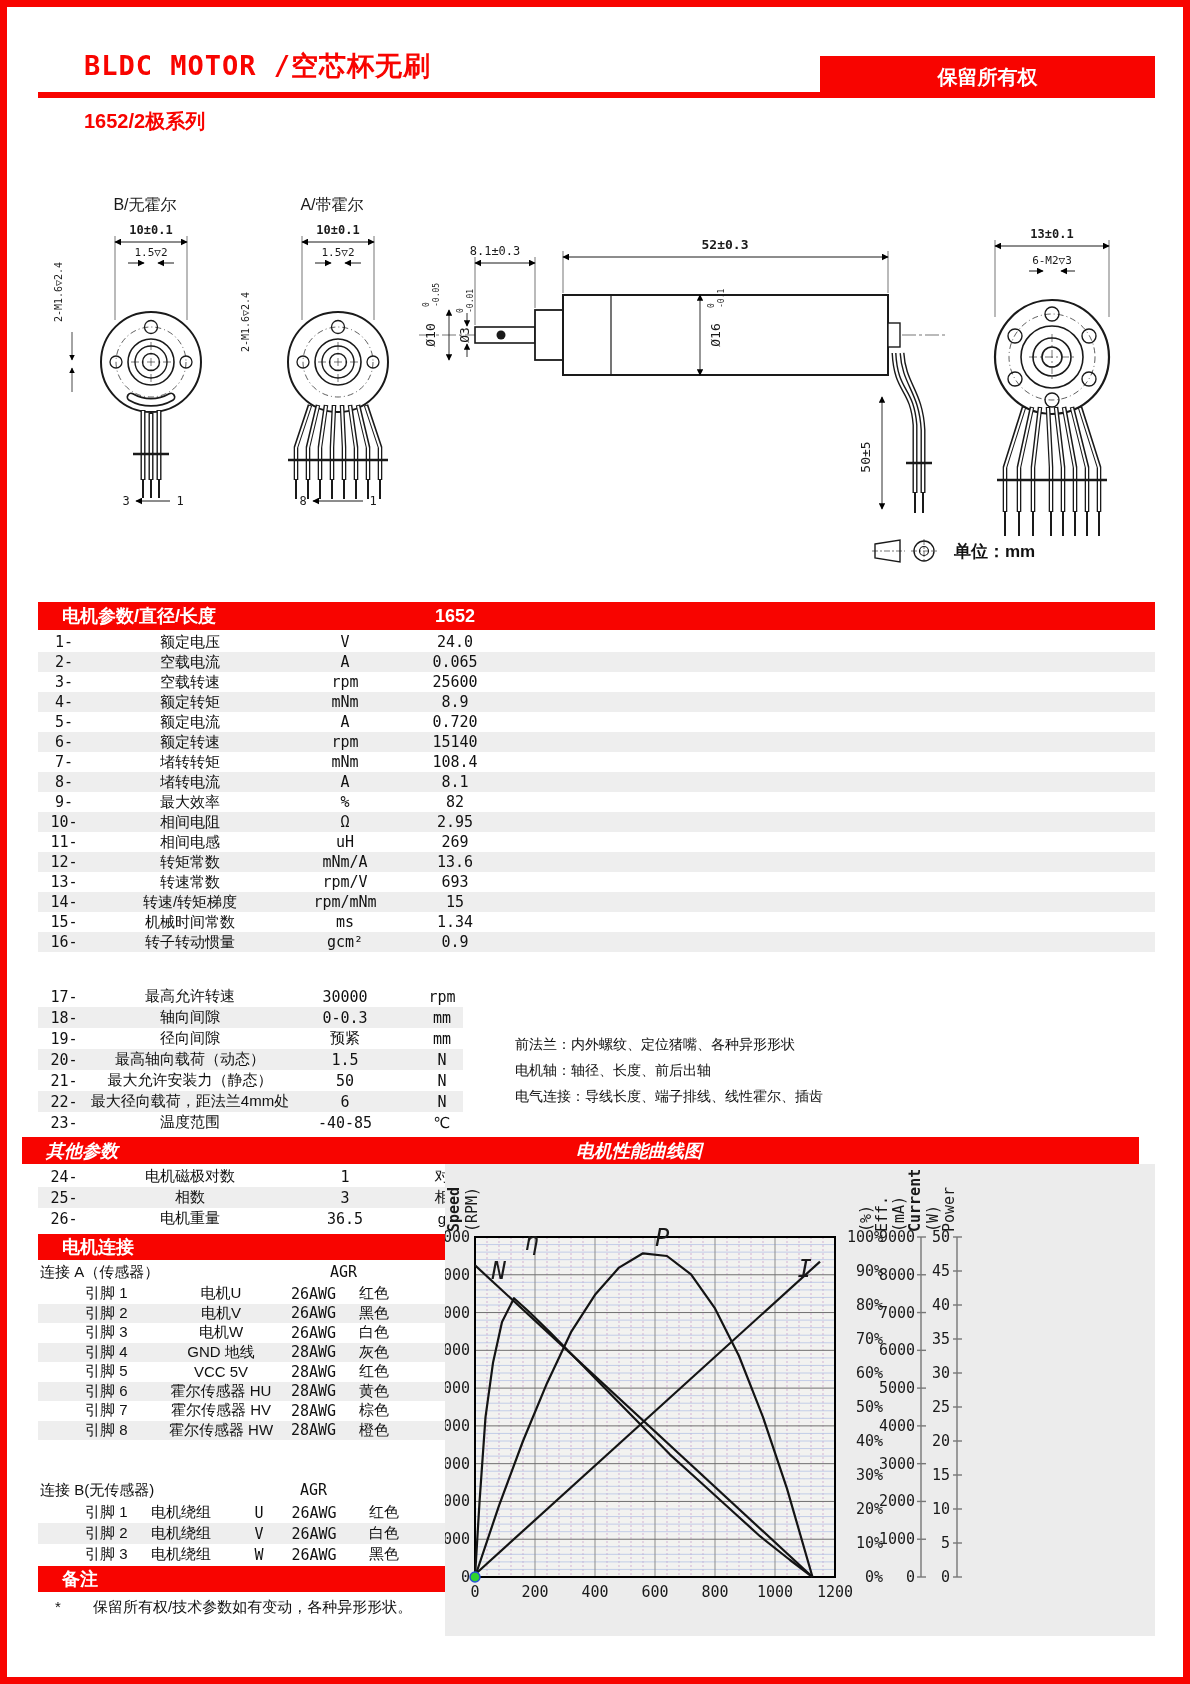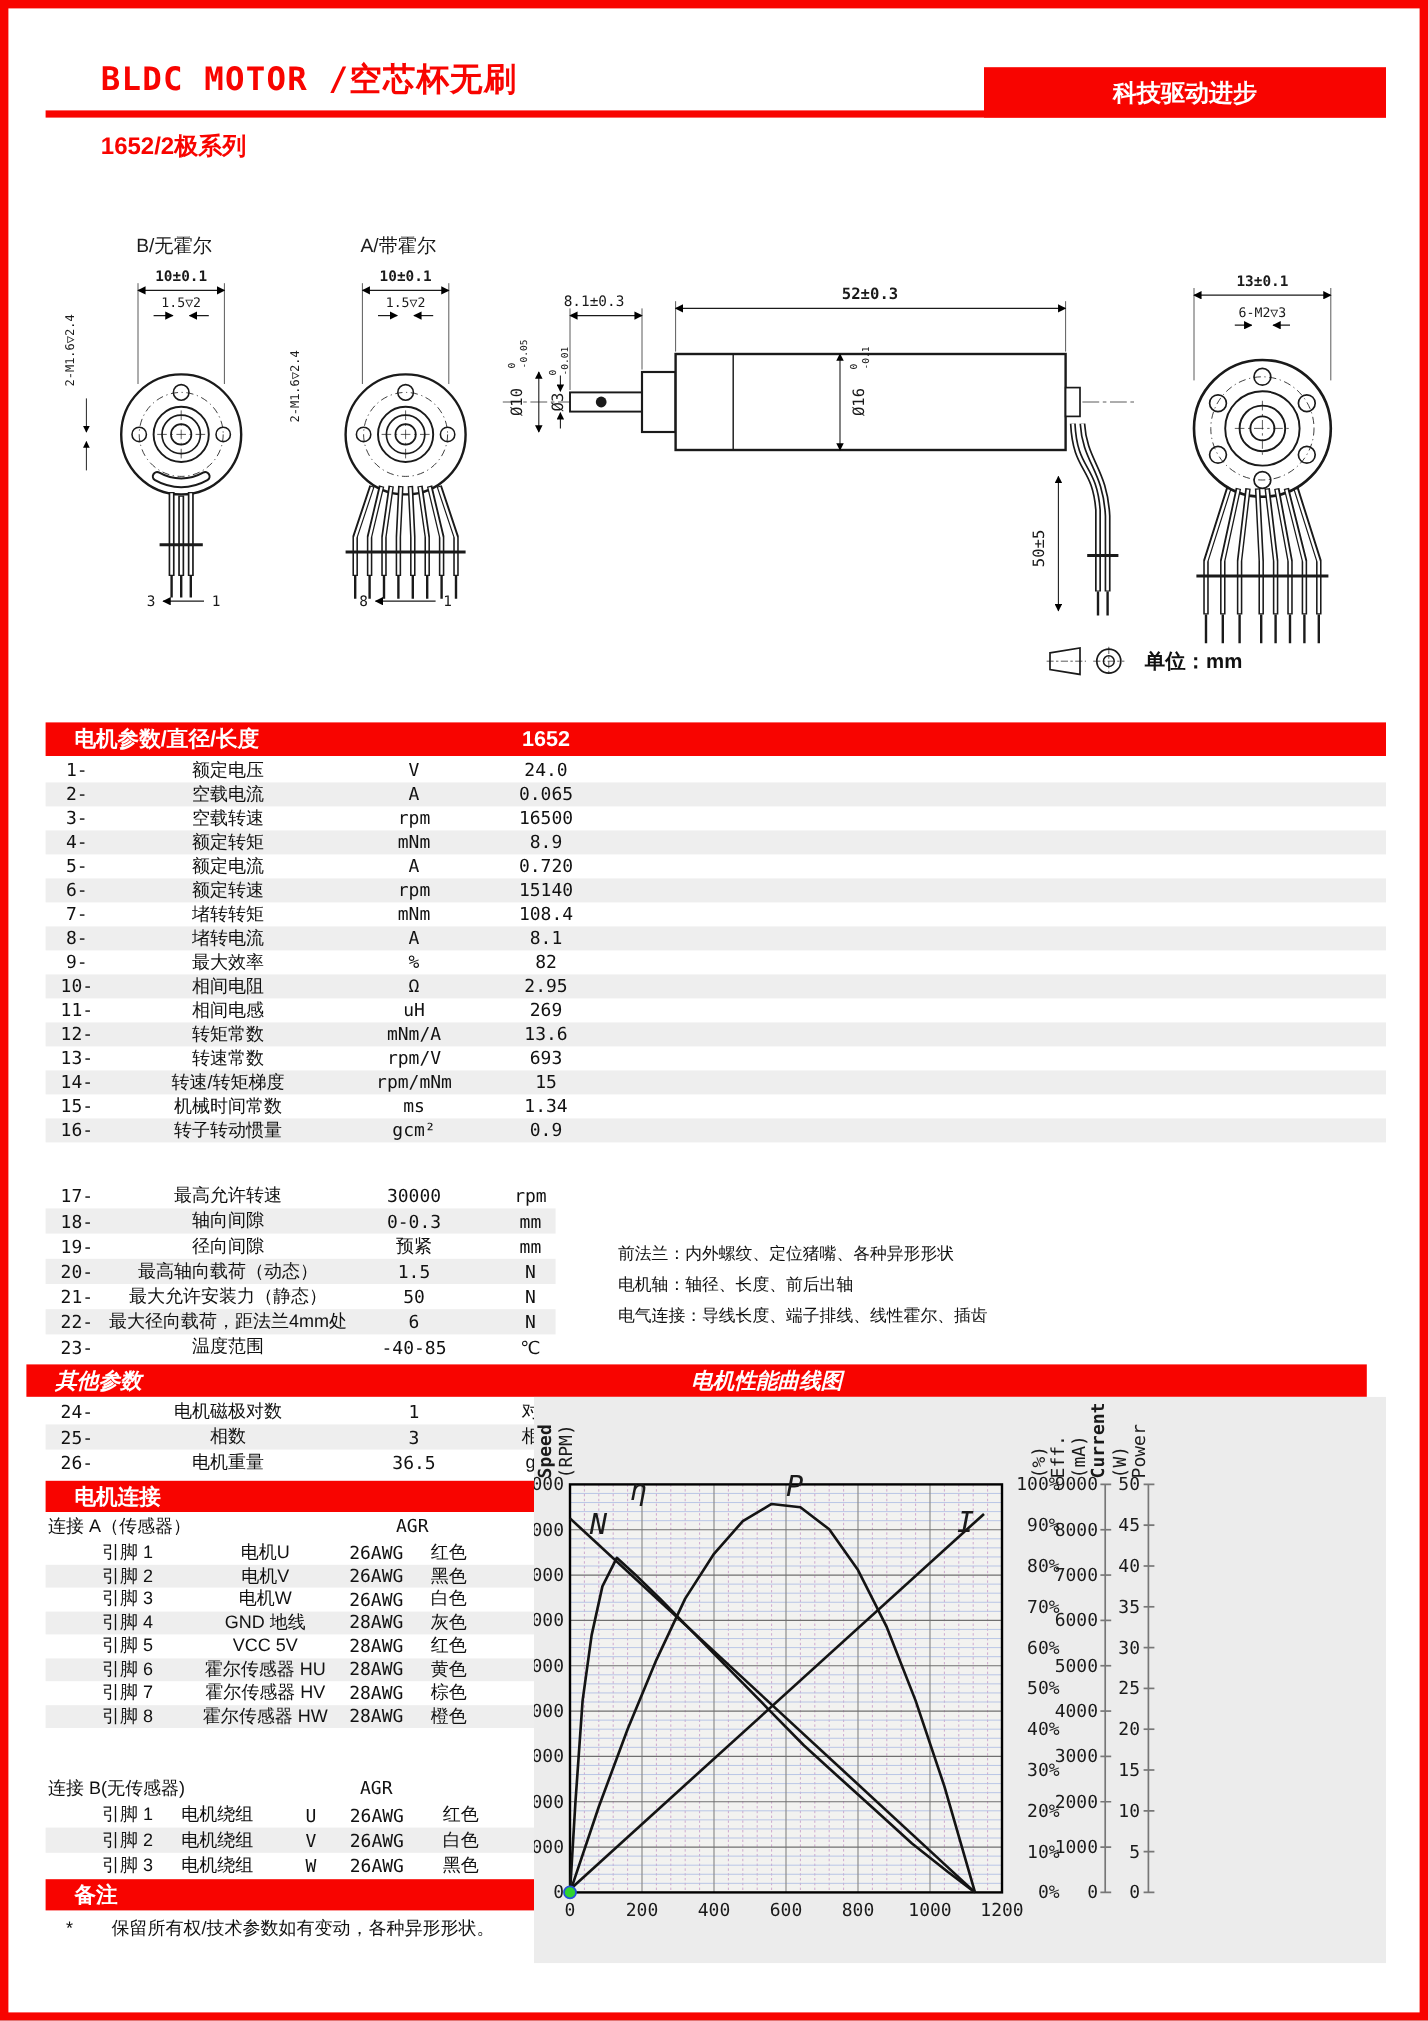--- a/index.html
+++ b/index.html
@@ -44,21 +44,21 @@
 </style>
 </head>
 <body>
 
 <div id="page">
   <div class="frame"></div>
 
   <div class="abs red-text" id="main-title">BLDC MOTOR /空芯杯无刷</div>
   <div class="abs" id="head-rule"></div>
   <div class="abs" id="slogan-box">
-    <span>科技驱动进步</span>
+    <span>保留所有权</span>
   </div>
   <div class="abs red-text" id="series-title">1652/2极系列</div>
 
   <svg class="abs" style="left:48px;top:192px;" width="195" height="315" viewBox="0 0 195 315">
     <defs>
         <marker id="arB" viewBox="0 0 10 10" refX="9" refY="5" markerWidth="7" markerHeight="7" orient="auto-start-reverse">
           <path d="M0,0L10,5L0,10z"></path>
         </marker>
       </defs>
     <text class="cjk" x="97" y="18" text-anchor="middle" font-size="16">B/无霍尔</text>
@@ -297,21 +297,21 @@
       <div class="trow alt">
         <div class="num">2-</div>
         <div class="">空载电流</div>
         <div class="num">A</div>
         <div class="num">0.065</div>
       </div>
       <div class="trow">
         <div class="num">3-</div>
         <div class="">空载转速</div>
         <div class="num">rpm</div>
-        <div class="num">16500</div>
+        <div class="num">25600</div>
       </div>
       <div class="trow alt">
         <div class="num">4-</div>
         <div class="">额定转矩</div>
         <div class="num">mNm</div>
         <div class="num">8.9</div>
       </div>
       <div class="trow">
         <div class="num">5-</div>
         <div class="">额定电流</div>

